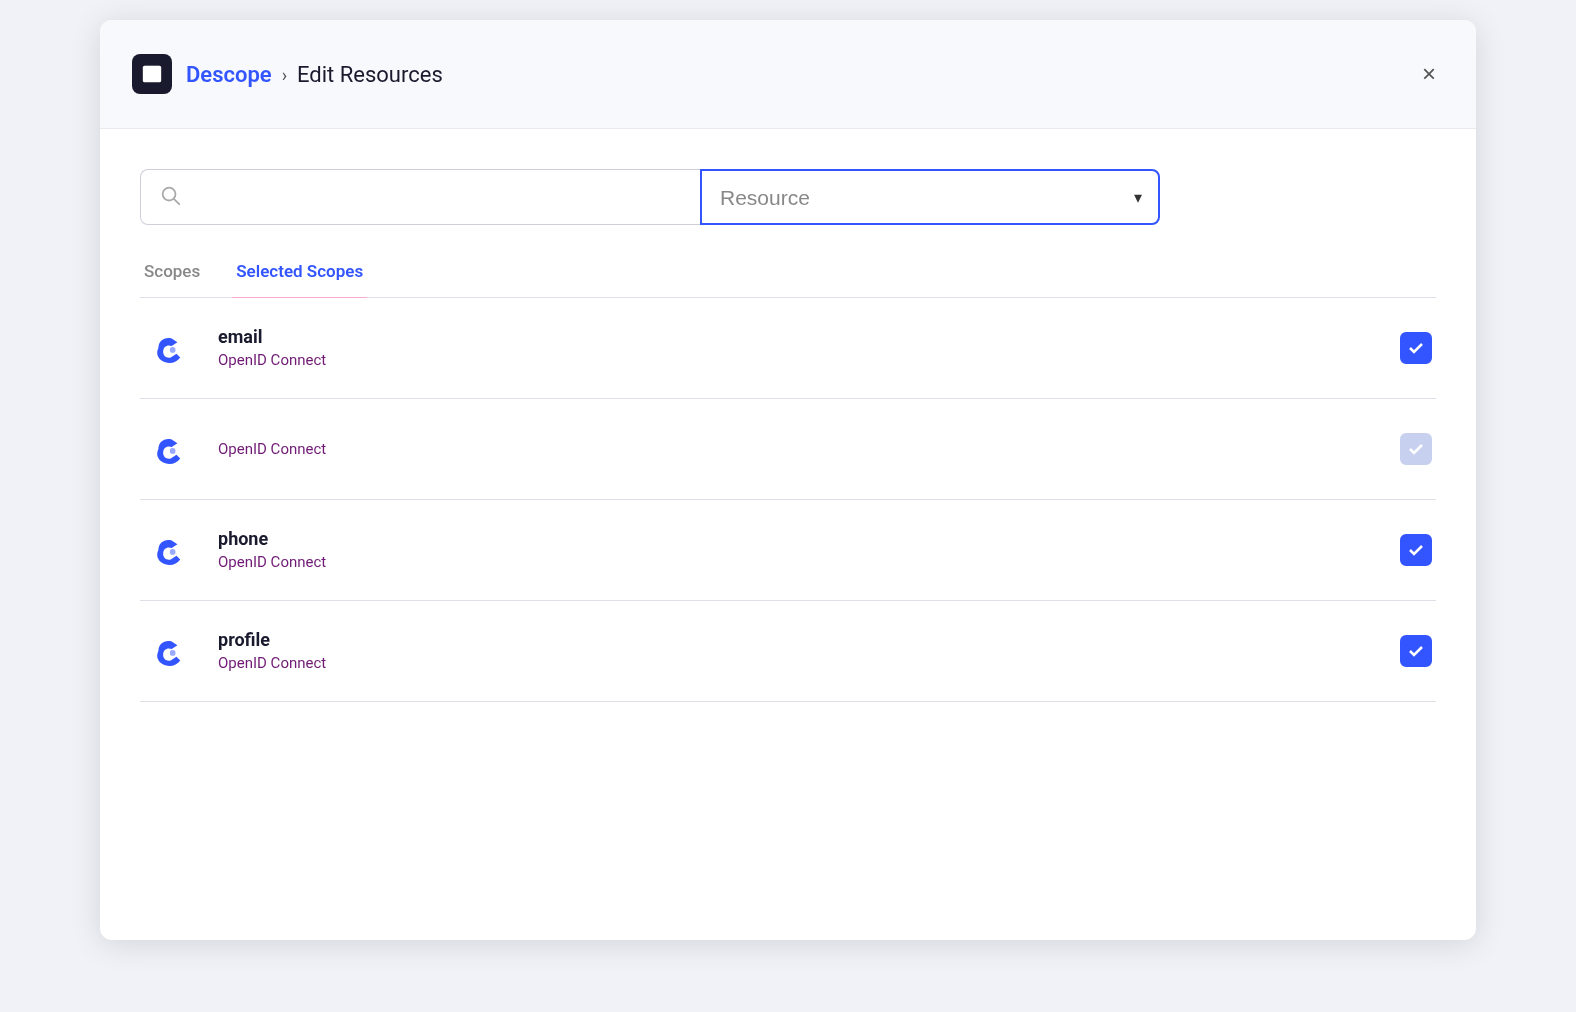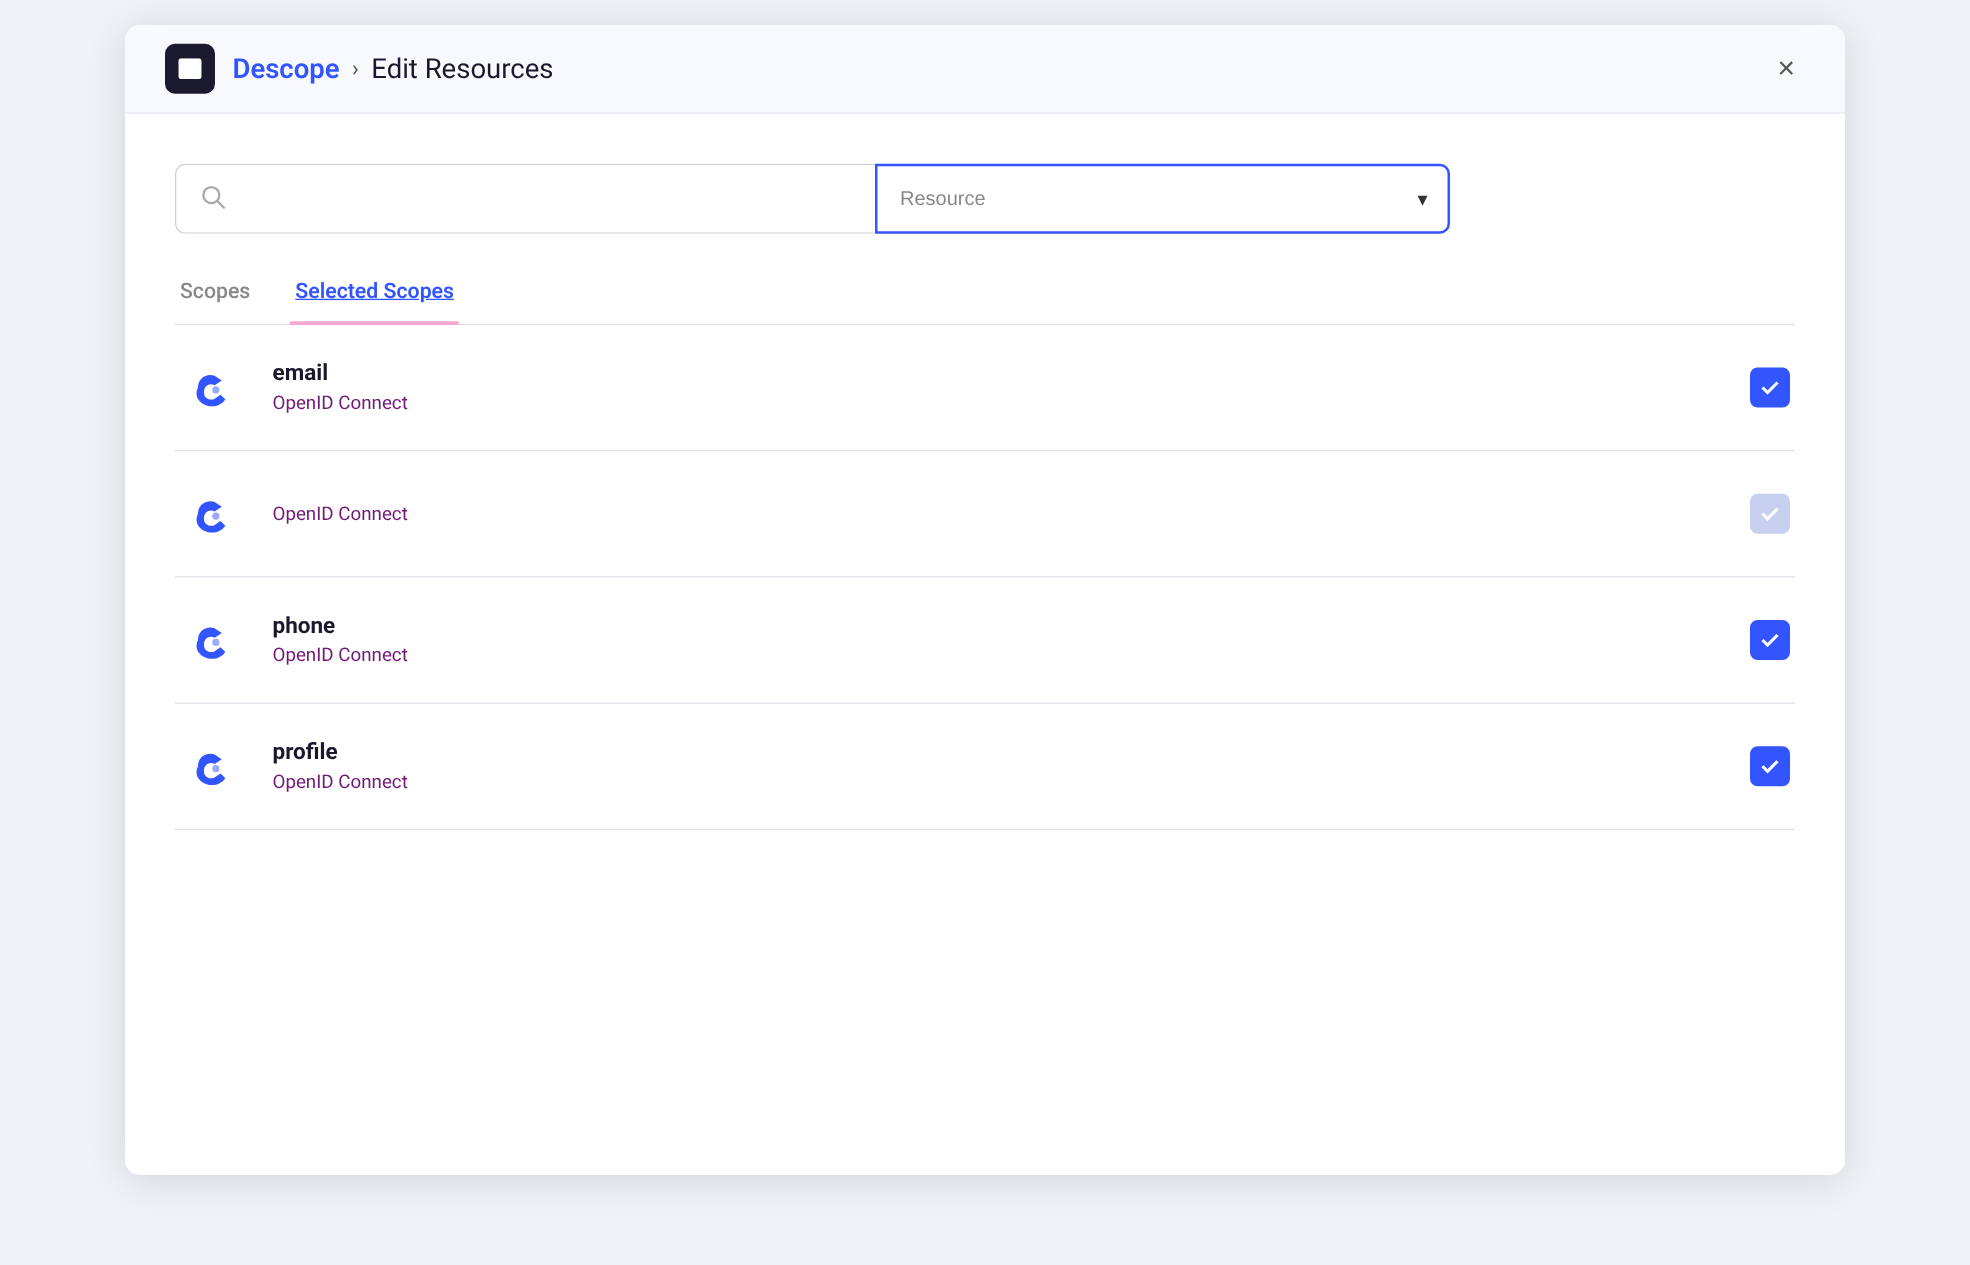--- a/index.html
+++ b/index.html
@@ -22,21 +22,21 @@
       min-height: 920px;
       box-shadow: 0 4px 32px rgba(0,0,0,0.12);
       position: relative;
       overflow: hidden;
     }
 
     
     .modal-header {
       display: flex;
       align-items: center;
-      padding: 15px 32px;
+      padding: 34px 32px;
       border-bottom: 1px solid #e8eaf0;
       background: #f8f9fc;
     }
 
     .header-app-icon {
       width: 40px;
       height: 40px;
       background: #1a1a2e;
       border-radius: 8px;
       display: flex;
@@ -136,21 +136,21 @@
       background: #fff;
       height: 56px;
       display: flex;
       align-items: center;
     }
 
     .resource-select {
       appearance: none;
       border: none;
       outline: none;
-      font-size: 16px;
+      font-size: 21px;
       color: #888;
       width: 100%;
       height: 100%;
       padding: 0 48px 0 18px;
       background: transparent;
       cursor: pointer;
     }
 
     .chevron-down-icon {
       position: absolute;
@@ -176,23 +176,22 @@
       font-size: 17px;
       font-weight: 500;
       color: #888;
       cursor: pointer;
       border-bottom: 3px solid transparent;
       margin-bottom: -1.5px;
     }
 
     .tab-item.active {
       color: #3355ff;
-      border-bottom: 3px solid #f9a8d4;
+      border-bottom: 1px solid #f9a8d4;
       font-weight: 600;
-      text-decoration: underline;
     }
 
     
     .scope-list {
       margin-top: 0;
     }
 
     .scope-item {
       display: flex;
       align-items: center;

